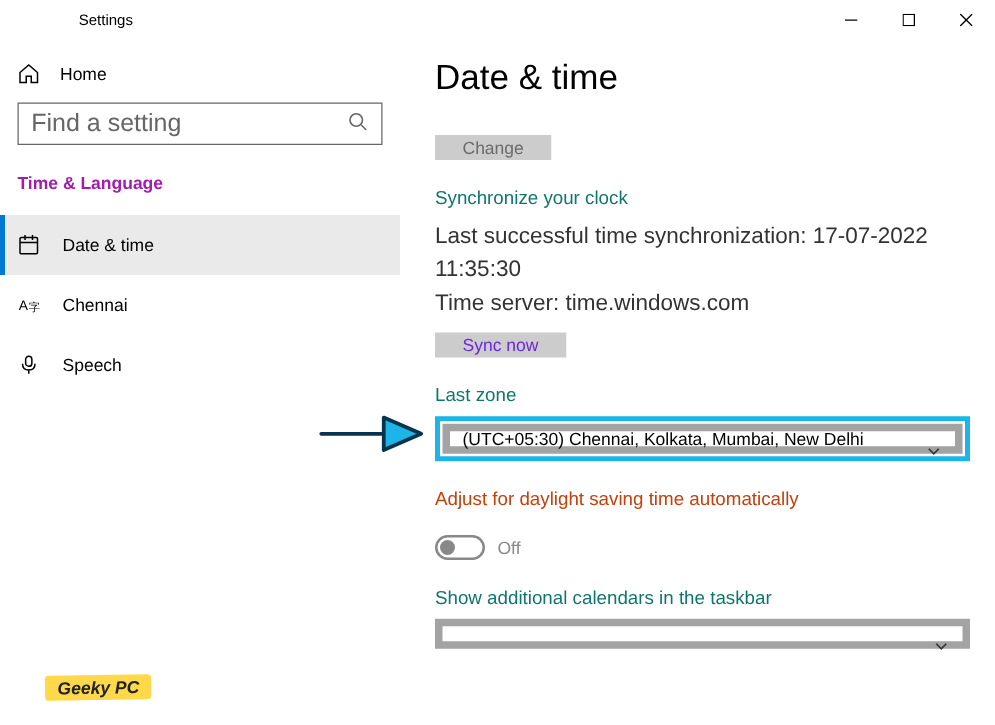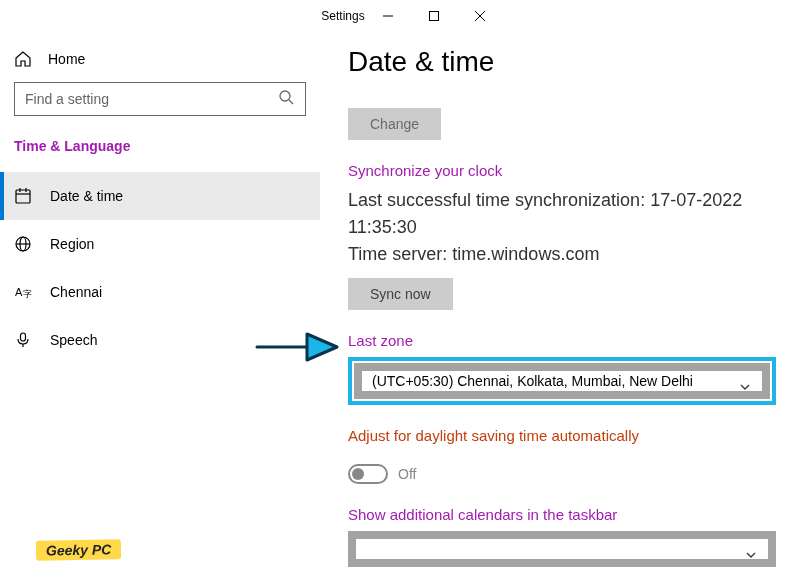--- a/index.html
+++ b/index.html
@@ -1,45 +1,45 @@
 <!DOCTYPE html>
 <html><head>
   <meta charset="utf-8">
   <style>
     * { box-sizing: border-box; margin: 0; padding: 0; font-family: "Segoe UI", -apple-system, sans-serif; }
     body { width: 796px; height: 580px; background: #fff; overflow: hidden; position: relative; }
-    .titlebar { display: flex; align-items: center; justify-content: center; height: 32px; padding-left: 28px; }
+    .titlebar { display: flex; align-items: center; justify-content: space-between; height: 32px; padding-left: 28px; margin-left: 35px; }
     .titlebar-left { display: flex; align-items: center; gap: 8px; }
     .app-title { font-size: 12px; color: #000; }
     .titlebar-controls { display: flex; }
     .tb-btn { width: 46px; height: 32px; display: flex; align-items: center; justify-content: center; cursor: pointer; }
     .main { display: flex; height: calc(100% - 32px); }
     .sidebar { width: 320px; padding: 10px 0 0 0; position: relative; }
     .home-row { display: flex; align-items: center; gap: 16px; padding: 8px 14px 14px 14px; cursor: pointer; }
     .home-label { font-size: 14px; }
     .search-wrap { margin: 0 14px 18px 14px; position: relative; }
-    .search { width: 100%; height: 34px; border: 1px solid #666; padding: 0 36px 0 10px; font-size: 14px; background: #fff; }
+    .search { width: 100%; height: 34px; border: 1px solid #666; padding: 0 36px 0 10px; font-size: 20px; background: #fff; }
     .search::placeholder { color: #666; }
     .search-icon { position: absolute; right: 10px; top: 7px; color: #666; }
     .section-head { font-size: 14px; font-weight: 600; padding: 4px 14px 18px 14px; color: #a21caf; }
     .nav { display: flex; flex-direction: column; }
     .nav-item { display: flex; align-items: center; gap: 18px; padding: 12px 14px; cursor: pointer; font-size: 14px; height: 48px; position: relative; }
     .nav-item.active::before { content: ""; position: absolute; left: 0; top: 0; bottom: 0; width: 4px; background: #0078d4; }
     .nav-item.active { background: #eaeaea; }
     .icon { width: 18px; height: 18px; display: inline-flex; align-items: center; justify-content: center; }
     .content { flex: 1; padding: 14px 20px 0 28px; }
     .page-title { font-size: 28px; font-weight: 400; margin-bottom: 30px; }
-    .btn { display: inline-flex; align-items: center; justify-content: center; height: 32px; padding: 0 22px; background: #ccc; border: none; font-size: 14px; cursor: pointer; }
+    .btn { display: inline-flex; align-items: center; justify-content: center; height: 20px; padding: 0 22px; background: #ccc; border: none; font-size: 14px; cursor: pointer; }
     .btn.disabled { color: #6b6b6b; cursor: default; }
-    .btn.enabled { background: #ccc; color: #404040; }
-    .sub-head { font-size: 15px; color: #a21caf; margin: 22px 0 8px 0; }
+    .btn.enabled { background: #ccc; color: #6d28d9; }
+    .sub-head { font-size: 15px; color: #0f766e; margin: 22px 0 8px 0; }
     .body-text { font-size: 18px; color: #333; line-height: 1.5; }
     .muted { color: #c2410c; }
     .tz-highlight { border: 4px solid #1db5e8; padding: 2px; margin-top: 6px; }
-    .select { position: relative; width: 100%; height: 36px; border: 8px solid #a3a3a3; display: flex; align-items: center; padding: 0 36px 0 10px; font-size: 14px; cursor: pointer; }
+    .select { position: relative; width: 100%; height: 24px; border: 6px solid #a3a3a3; display: flex; align-items: center; padding: 0 36px 0 10px; font-size: 14px; cursor: pointer; }
     .select-chevron { position: absolute; right: 10px; top: 9px; }
     .toggle-row { display: flex; align-items: center; gap: 10px; margin-top: 20px; }
     .toggle { width: 40px; height: 20px; border: 2px solid #888; border-radius: 10px; position: relative; }
     .toggle.off .knob { position: absolute; left: 2px; top: 2px; width: 12px; height: 12px; border-radius: 50%; background: #888; }
     .toggle-label { font-size: 14px; color: #888; }
     .watermark { position: absolute; left: 36px; bottom: 20px; background: #ffd94a; padding: 2px 10px; font-size: 14px; font-weight: 600; font-style: italic; transform: rotate(-1deg); color: #222; border-radius: 3px; }
     .arrow-annot { position: absolute; left: 252px; top: 322px; z-index: 5; }
   </style>
 </head>
 <body>
@@ -92,30 +92,20 @@
       <div class="nav-item active">
         <span class="icon">
           <svg width="18" height="18" viewBox="0 0 18 18">
               <rect x="2" y="3" width="14" height="13" rx="1" fill="none" stroke="#000" stroke-width="1.2"></rect>
               <line x1="2" y1="7" x2="16" y2="7" stroke="#000" stroke-width="1.2"></line>
               <line x1="6" y1="1" x2="6" y2="5" stroke="#000" stroke-width="1.2"></line>
               <line x1="12" y1="1" x2="12" y2="5" stroke="#000" stroke-width="1.2"></line>
             </svg>
         </span>
         <span>Date &amp; time</span>
-      </div>
-      <div class="nav-item">
-        <span class="icon">
-          <svg width="18" height="18" viewBox="0 0 18 18">
-              <circle cx="9" cy="9" r="7" fill="none" stroke="#000" stroke-width="1.2"></circle>
-              <ellipse cx="9" cy="9" rx="3" ry="7" fill="none" stroke="#000" stroke-width="1.2"></ellipse>
-              <line x1="2" y1="9" x2="16" y2="9" stroke="#000" stroke-width="1.2"></line>
-            </svg>
-        </span>
-        <span>Region</span>
       </div>
       <div class="nav-item">
         <span class="icon">
           <svg width="18" height="18" viewBox="0 0 18 18">
               <text x="1" y="13" font-size="11" font-family="serif" fill="#000">A</text>
               <text x="9" y="14" font-size="9" fill="#000">字</text>
             </svg>
         </span>
         <span>Chennai</span>
       </div>

